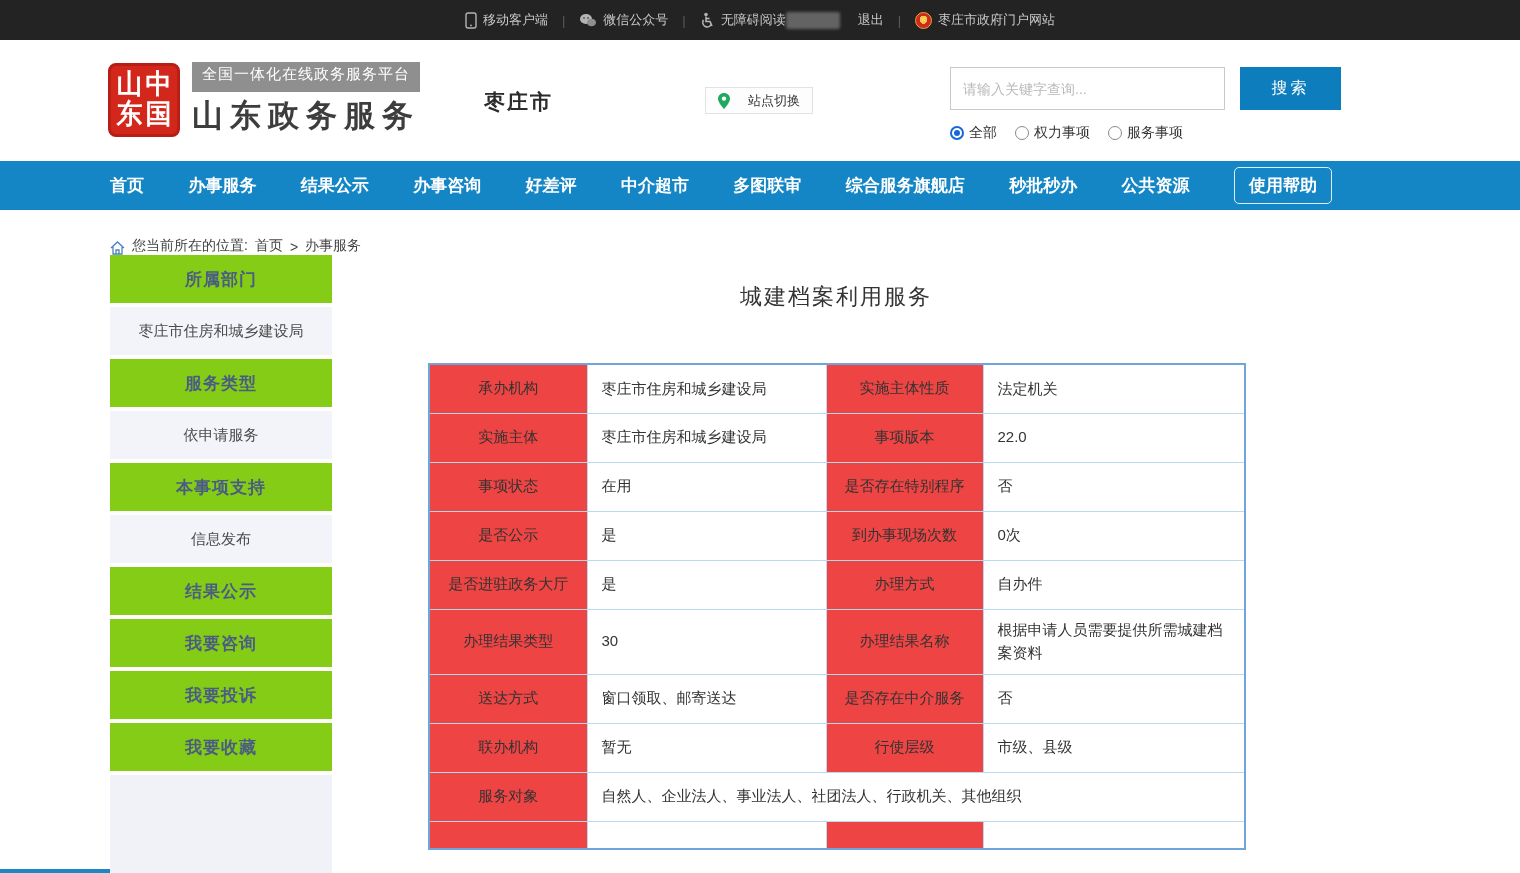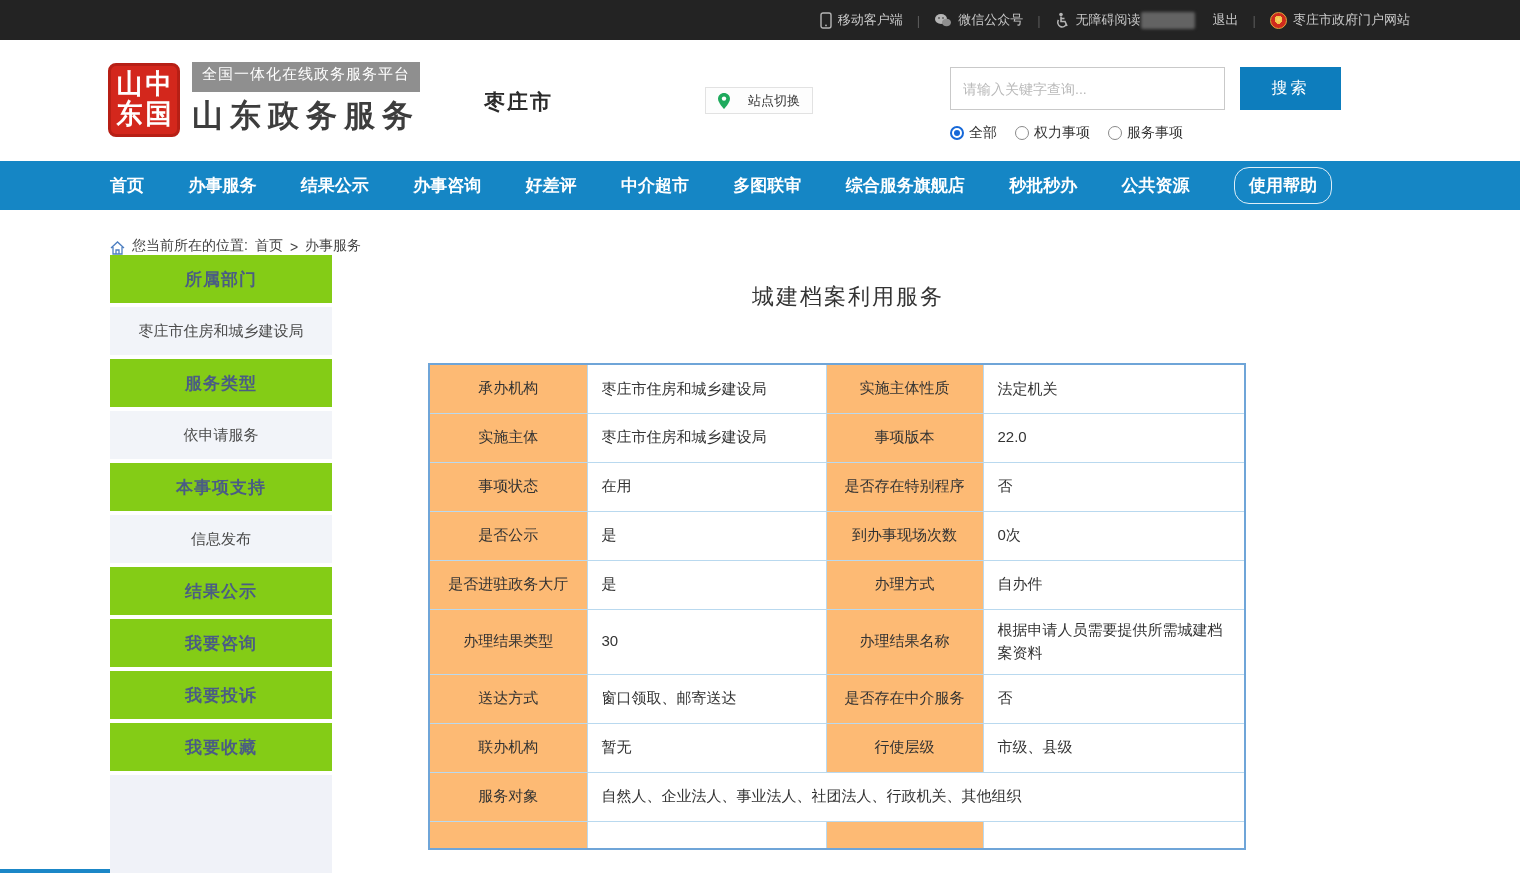--- a/index.html
+++ b/index.html
@@ -2,21 +2,21 @@
 <html><head>
 <meta charset="utf-8">
 <style>
   * { margin:0; padding:0; box-sizing:border-box; }
   html,body { width:1520px; height:873px; overflow:hidden; background:#fff;
               font-family:"Liberation Sans", sans-serif; }
   .page { position:relative; width:1520px; height:873px; background:#fff; }
 
   
   .topbar { position:absolute; top:0; left:0; width:100%; height:40px; background:#232323;
-            display:flex; align-items:center; justify-content:flex-end;
+            display:flex; align-items:center; justify-content:center;
             padding:0 110px 0 110px; color:#c9c9c9; font-size:13px; }
   .topbar-left, .topbar-right { display:flex; align-items:center; gap:14px; }
   .tb-item { display:flex; align-items:center; gap:6px; color:#c9c9c9; cursor:pointer; text-decoration:none; }
   .tb-sep { color:#5a5a5a; }
   .user-blur { display:inline-block; width:54px; height:17px; background:#636363; border-radius:2px;
                filter:blur(1.6px); margin-right:4px; }
   .emblem { display:inline-flex; width:17px; height:17px; border-radius:50%;
             background:radial-gradient(circle at 50% 45%, #f3c64b 0 35%, #cf2a1d 36% 100%);
             border:1px solid #e0a93c; align-items:center; justify-content:center;
             color:#f7d465; font-size:8px; line-height:1; }
@@ -47,43 +47,43 @@
   .filters label { display:flex; align-items:center; gap:5px; cursor:pointer; }
   .radio { width:14px; height:14px; border-radius:50%; border:1px solid #8a8a8a; background:#fff; display:inline-block; }
   .radio.checked { border:2px solid #1668d8; position:relative; }
   .radio.checked::after { content:""; position:absolute; inset:2px; border-radius:50%; background:#1668d8; }
 
   
   .nav { position:absolute; top:161px; left:0; width:100%; height:49px; background:#1586c5; }
   .nav-inner { margin-left:110px; width:1222px; height:100%; display:flex; align-items:center;
                justify-content:space-between; }
   .nav-item { color:#fff; font-size:17px; font-weight:bold; cursor:pointer; white-space:nowrap; text-decoration:none; }
-  .nav-help { border:1px solid rgba(255,255,255,.85); border-radius:15px; padding:6px 14px; font-weight:bold; }
+  .nav-help { border:1px solid rgba(255,255,255,.85); border-radius:5px; padding:6px 14px; font-weight:bold; }
 
   
   .breadcrumb { position:absolute; top:210px; left:0; width:100%; height:45px; background:#fff;
                 display:flex; align-items:flex-end; padding-left:110px; gap:7px; font-size:14px; color:#444; }
   .crumb-link { color:#444; cursor:pointer; text-decoration:none; }
 
   
   .content { position:absolute; top:255px; left:0; right:0; bottom:0; overflow:hidden; }
   .sidebar { position:absolute; left:110px; top:0; bottom:0; width:222px; display:flex; flex-direction:column; gap:4px; }
   .sb-block { width:100%; height:48px; flex:0 0 48px; display:flex; align-items:center; justify-content:center;
               cursor:pointer; }
   .sb-header { background:#84cc16; color:#4a5c84; font-weight:bold; font-size:17px; letter-spacing:1px; }
   .sb-item { background:#f2f4f9; color:#4b4b4b; font-size:15px; }
   .sb-fill { flex:1 1 auto; background:#f0f2f8; }
 
   .main { position:absolute; left:428px; top:0; width:816px; }
-  .page-title { position:absolute; top:27px; left:12px; width:100%; text-align:center;
+  .page-title { position:absolute; top:27px; left:0; width:100%; text-align:center;
                 font-size:22px; font-weight:normal; color:#333; letter-spacing:2px; }
   .detail-table { position:absolute; top:108px; left:0; width:816px; border-collapse:collapse;
                   border:2px solid #6fa5d8; table-layout:fixed; font-size:15px; color:#333; }
   .detail-table td { border:1px solid #b9d9ef; }
-  td.lbl { background:#fdba74; text-align:center; }
+  td.lbl { background:#ef4444; text-align:center; }
   td.val { background:#fff; padding:6px 12px 6px 14px; line-height:1.5; }
   td.code { font-size:14px; padding-left:10px; letter-spacing:-0.3px; }
   tr.r { height:49px; }
   tr.r-tall { height:65px; }
   tr.r-cut { height:28px; }
 
   .footer-strip { position:absolute; left:0; bottom:0; width:110px; height:4px; background:#1b87c7; }
 
   
   .icn { display:inline-block; vertical-align:middle; }

